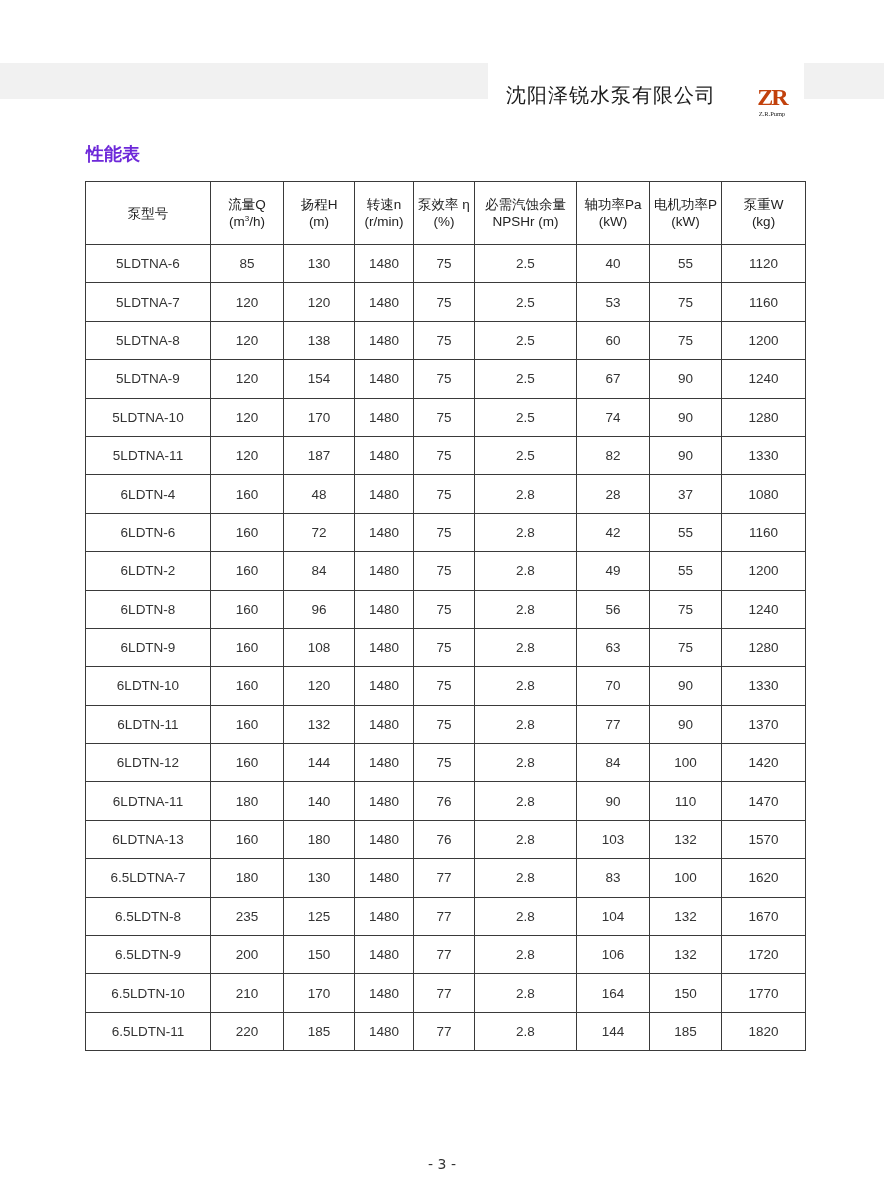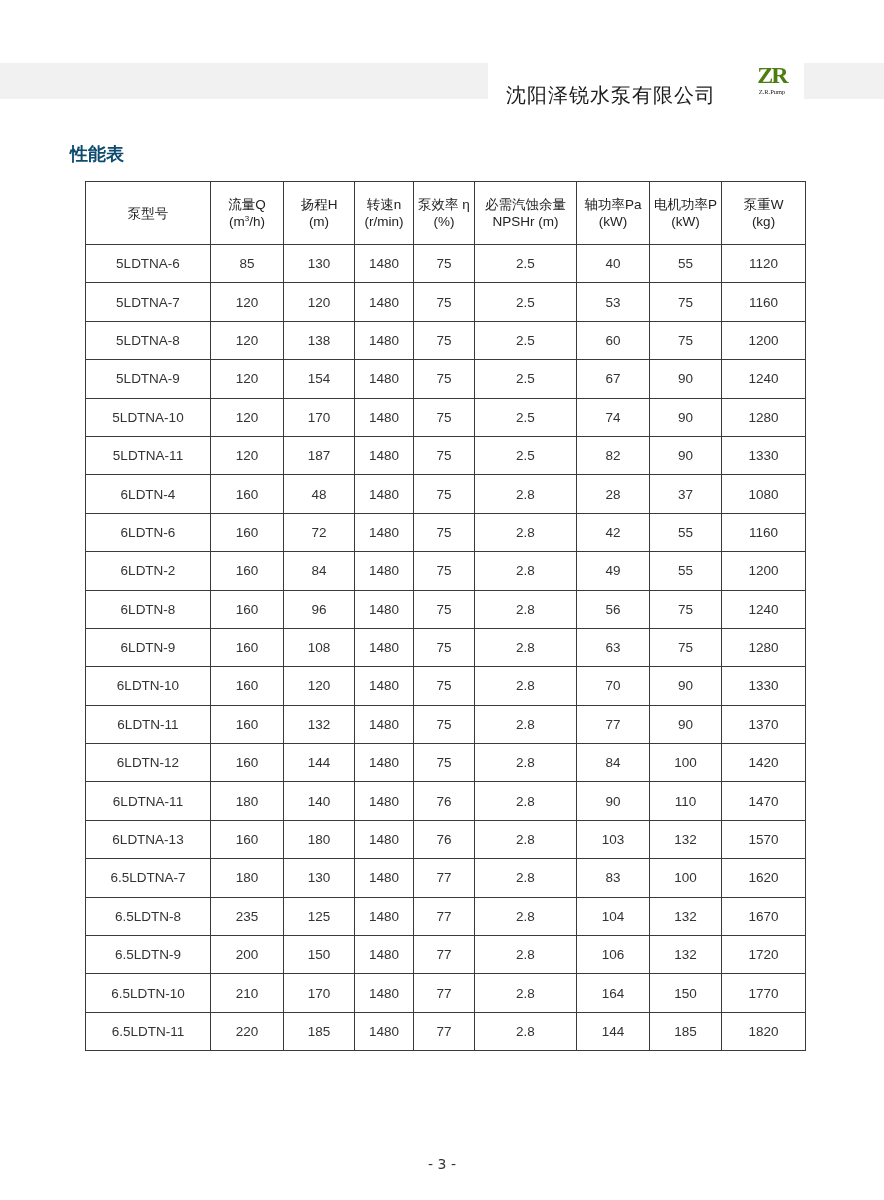--- a/index.html
+++ b/index.html
@@ -16,27 +16,27 @@
     }
     .company {
       position: absolute; left: 506px; top: 78px; height: 34px; line-height: 34px;
       font-size: 20px; color: #1a1a1a; letter-spacing: 1px;
     }
     .logo {
       position: absolute; left: 749px; top: 62px; width: 46px; height: 40px; text-align: center;
     }
     .logo .mark {
       font-family: "Liberation Serif", "DejaVu Serif", serif; font-weight: bold; font-size: 24px;
-      line-height: 26px; color: #4d7c0f; letter-spacing: -2px;
+      line-height: 26px; color: #c2410c; letter-spacing: -2px; margin-top: 22px;
     }
     .logo .sub {
       font-family: "Liberation Serif", "DejaVu Serif", serif; font-size: 6.5px; line-height: 8px; color: #222;
     }
     .section-title {
-      position: absolute; left: 70px; top: 142px; font-size: 18px; font-weight: bold; color: #0c4a6e;
+      position: absolute; left: 86px; top: 142px; font-size: 18px; font-weight: bold; color: #6d28d9;
     }
     table.perf {
       position: absolute; left: 85px; top: 181px; border-collapse: collapse; table-layout: fixed;
       width: 720px;
     }
     table.perf th, table.perf td {
       border: 1.3px solid #3a3a3a; text-align: center; vertical-align: middle; padding: 0;
       font-family: "Liberation Sans", "DejaVu Sans", sans-serif;
     }
     table.perf th {

